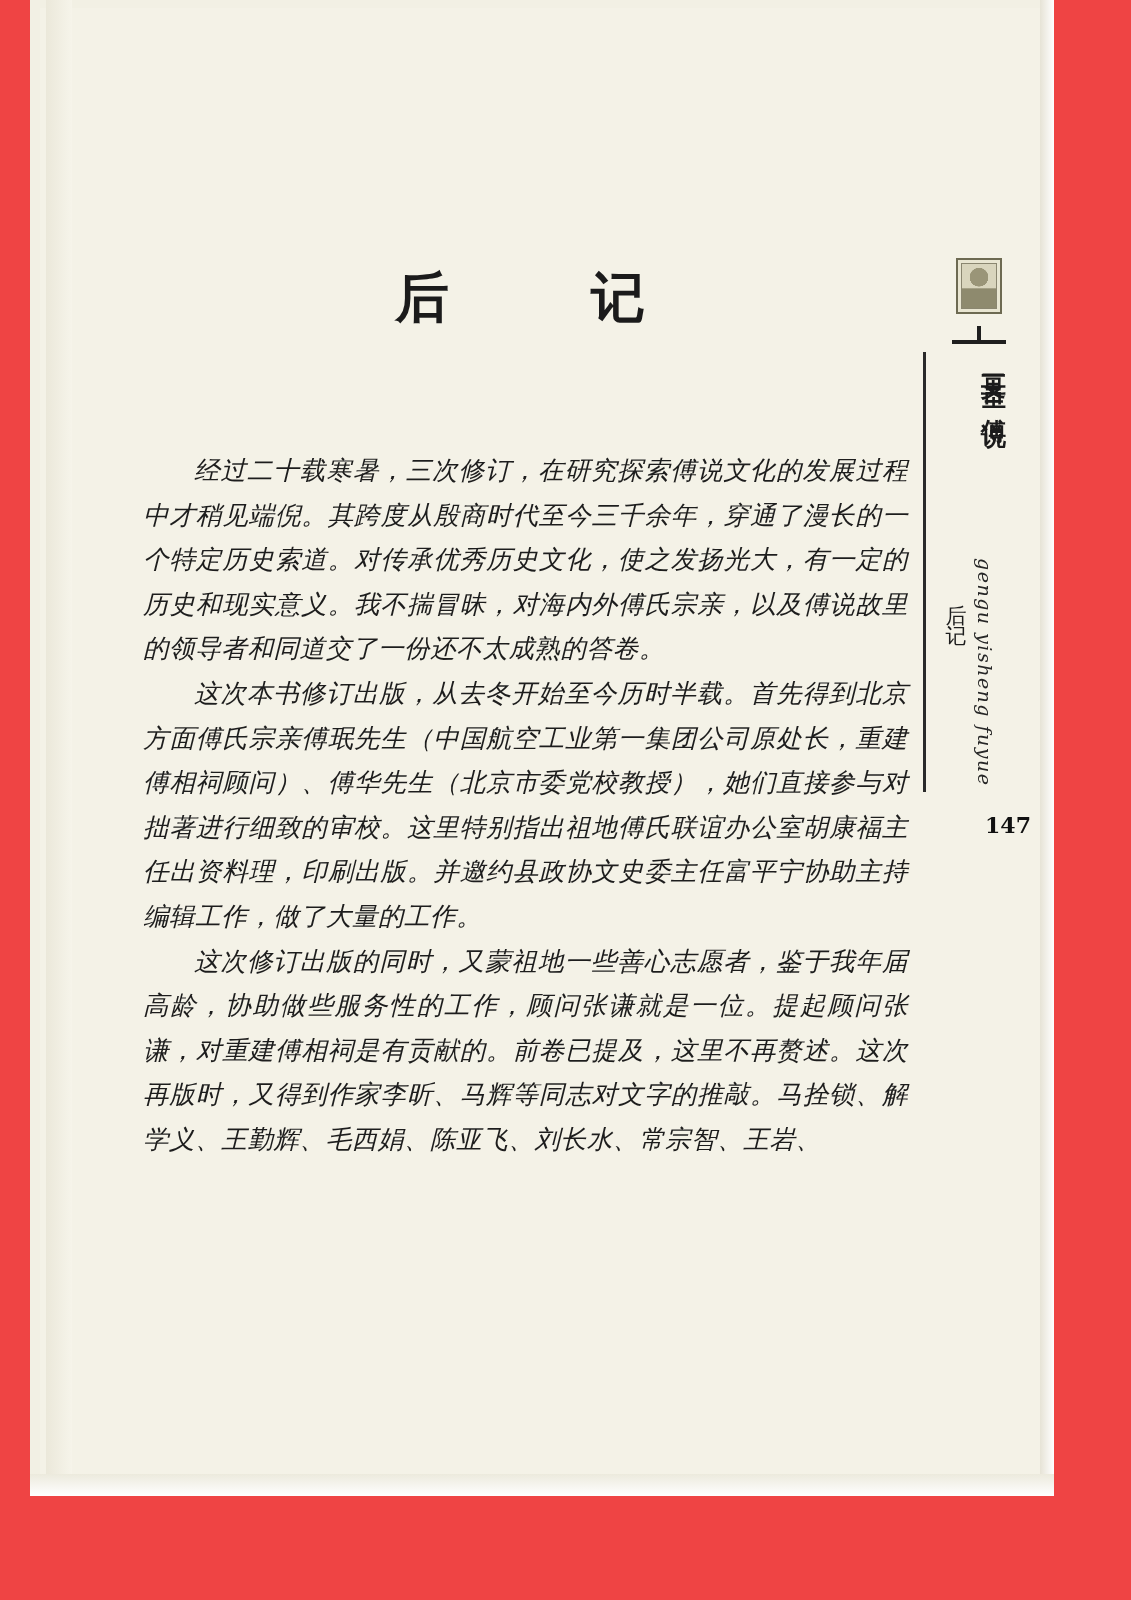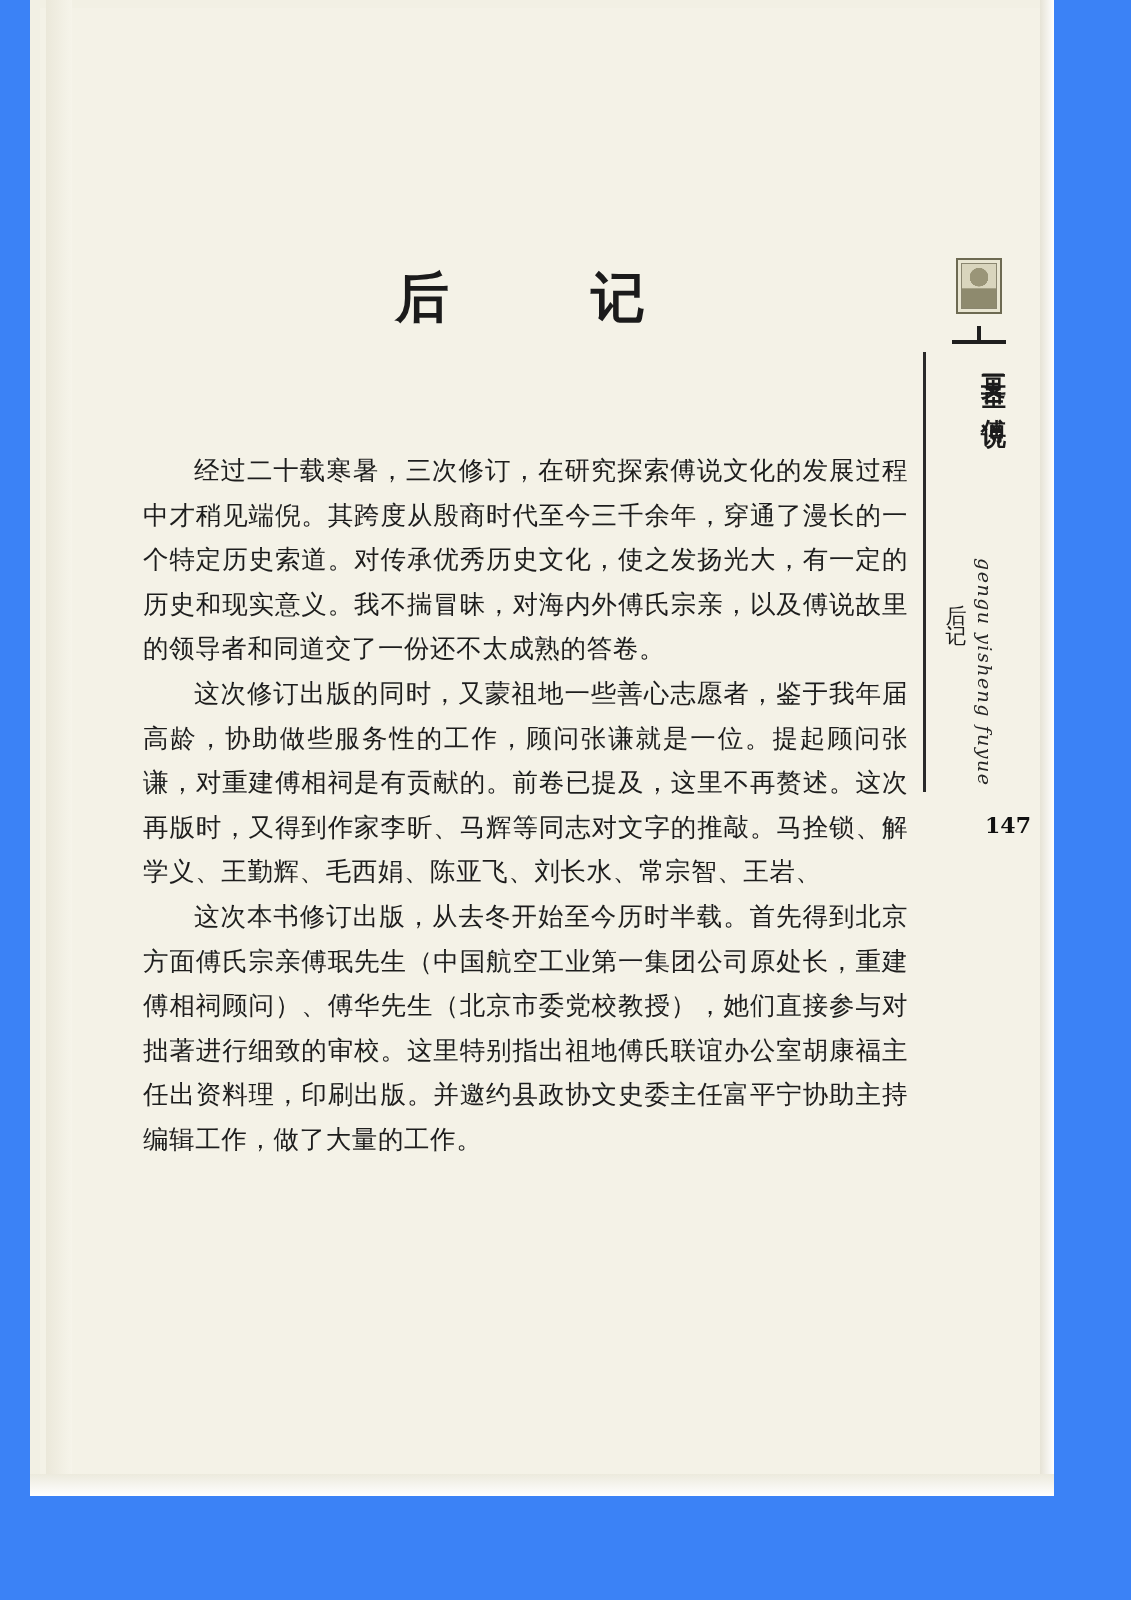--- a/index.html
+++ b/index.html
@@ -12,21 +12,21 @@
     height: 1600px;
     overflow: hidden;
     font-family: "DejaVu Serif", serif;
   }
 
   
   .page {
     position: relative;
     width: 1131px;
     height: 1600px;
-    background: #3b82f6;
+    background: #ef4444;
   }
   
   .paper {
     position: absolute;
     left: 30px;
     top: 0px;
     width: 1018px;
     height: 1490px;
     background: #f2f0e4;
   }
@@ -89,20 +89,21 @@
   .para {
     margin: 0 0 0 0;
     text-indent: 2em;
     font-family: "DejaVu Serif", serif;
     font-size: 25.5px;
     line-height: 44.6px;
     color: #1d1d1d;
     text-align: justify;
     text-justify: inter-character;
     letter-spacing: 0.6px;
+    font-style: italic;
   }
 
   
   .side-col {
     position: absolute;
     left: 940px;
     top: 258px;
     width: 86px;
     height: 640px;
   }
@@ -208,22 +209,22 @@
   <div class="paper"></div>
   <div class="paper-inner"></div>
   <div class="gutter"></div>
   <div class="paper-shadow-right"></div>
   <div class="paper-shadow-bottom"></div>
 
   <div class="heading">后　记</div>
 
   <div class="body-text">
     <p class="para">经过二十载寒暑，三次修订，在研究探索傅说文化的发展过程中才稍见端倪。其跨度从殷商时代至今三千余年，穿通了漫长的一个特定历史索道。对传承优秀历史文化，使之发扬光大，有一定的历史和现实意义。我不揣冒昧，对海内外傅氏宗亲，以及傅说故里的领导者和同道交了一份还不太成熟的答卷。</p>
+    <p class="para">这次本书修订出版，从去冬开始至今历时半载。首先得到北京方面傅氏宗亲傅珉先生（中国航空工业第一集团公司原处长，重建傅相祠顾问）、傅华先生（北京市委党校教授），她们直接参与对拙著进行细致的审校。这里特别指出祖地傅氏联谊办公室胡康福主任出资料理，印刷出版。并邀约县政协文史委主任富平宁协助主持编辑工作，做了大量的工作。</p>
     <p class="para">这次修订出版的同时，又蒙祖地一些善心志愿者，鉴于我年届高龄，协助做些服务性的工作，顾问张谦就是一位。提起顾问张谦，对重建傅相祠是有贡献的。前卷已提及，这里不再赘述。这次再版时，又得到作家李昕、马辉等同志对文字的推敲。马拴锁、解学义、王勤辉、毛西娟、陈亚飞、刘长水、常宗智、王岩、</p>
-    <p class="para">这次本书修订出版，从去冬开始至今历时半载。首先得到北京方面傅氏宗亲傅珉先生（中国航空工业第一集团公司原处长，重建傅相祠顾问）、傅华先生（北京市委党校教授），她们直接参与对拙著进行细致的审校。这里特别指出祖地傅氏联谊办公室胡康福主任出资料理，印刷出版。并邀约县政协文史委主任富平宁协助主持编辑工作，做了大量的工作。</p>
   </div>
 
   <div class="side-col">
     <div class="stamp">
       <div class="stamp-face"></div>
     </div>
     <div class="rule-v"></div>
     <div class="rule-h"></div>
     <div class="vert-title">亘古一圣　傅说</div>
     <div class="pinyin">gengu yisheng  fuyue</div>

